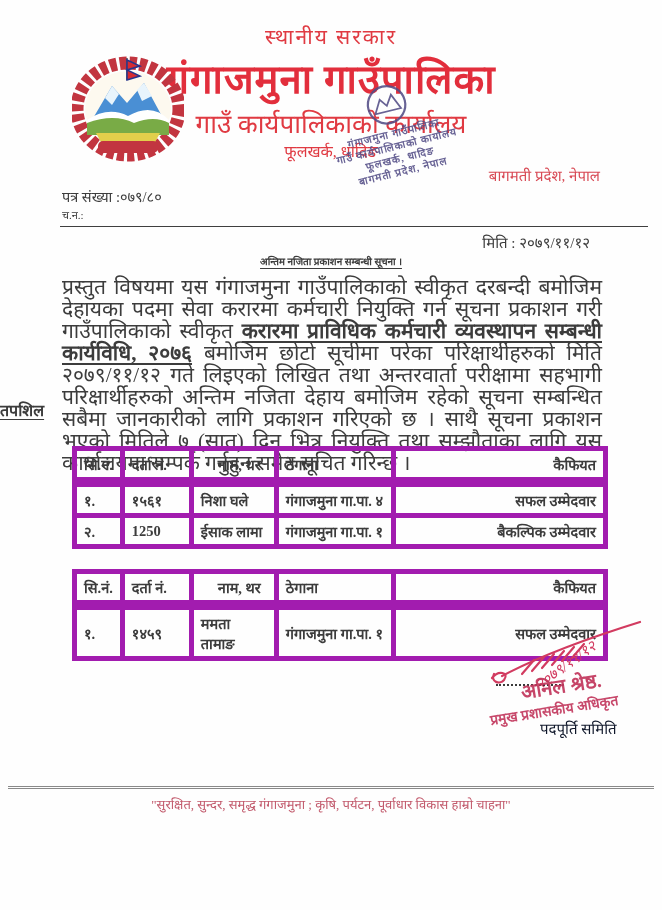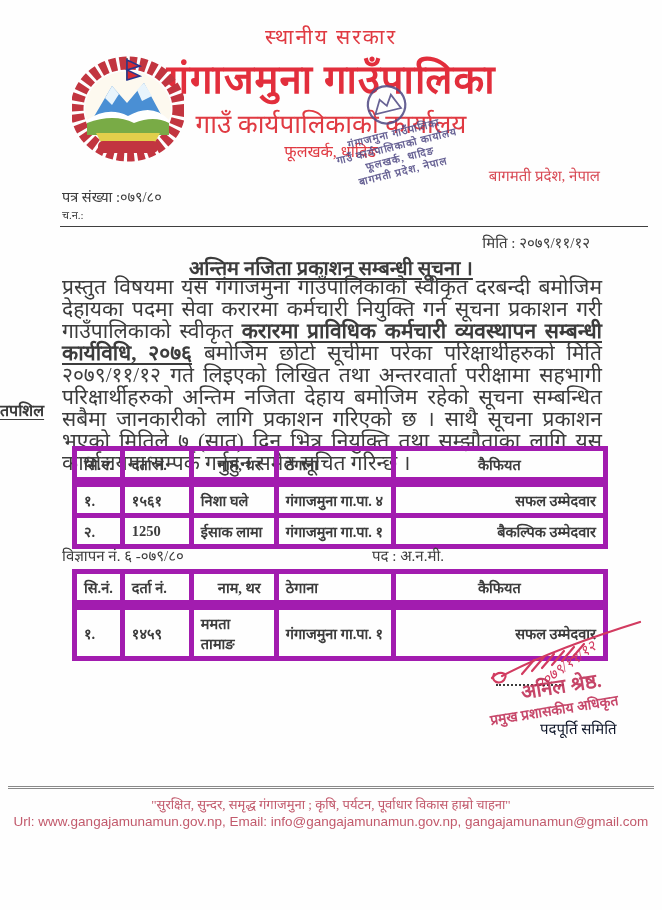--- a/index.html
+++ b/index.html
@@ -23,39 +23,39 @@
     transform:rotate(-14deg);color:#544e87;opacity:.88;pointer-events:none;}
   .office-stamp .stamp-line{font-size:10.5px;font-weight:bold;letter-spacing:1px;line-height:13px;}
   .stamp-emblem{display:block;margin:0 auto 1px auto;}
   
   .meta-letterno{position:absolute;left:62px;top:186px;font-size:14.5px;}
   .meta-chn{position:absolute;left:62px;top:207px;font-size:11px;}
   .meta-rule{position:absolute;left:60px;right:14px;top:226px;border-bottom:1.6px solid #3f3f3f;}
   .meta-date{position:absolute;right:72px;top:232px;font-size:15px;text-align:right;}
   
   .doc-title{position:absolute;top:254px;left:0;width:100%;text-align:center;
-    font-size:20px;font-weight:bold;text-decoration:underline;text-underline-offset:3px;}
+    font-size:10px;font-weight:bold;text-decoration:underline;text-underline-offset:3px;}
   .body-para{position:absolute;left:62px;top:276px;width:540px;margin:0;
     font-size:21px;line-height:22px;text-align:justify;}
   .bold-u{font-weight:bold;text-decoration:underline;text-underline-offset:3px;}
   .tapashil{position:absolute;top:399px;left:0;width:100%;
     font-size:16px;font-weight:bold;text-decoration:underline;text-underline-offset:3px;}
   
   .adv-row{position:absolute;left:62px;width:540px;font-size:15px;}
   .adv-row .post{position:absolute;left:310px;}
   .adv1{top:424px;} .adv2{top:545px;}
   
   table.result-table{position:absolute;left:72px;width:536px;border-collapse:collapse;
     font-size:14.5px;border:1.2px solid #474747;}
   .t1{top:446px;} .t2{top:569px;}
   table.result-table th,table.result-table td{border:5px solid #a21caf;padding:3px 7px;
     font-weight:bold;text-align:left;height:22px;box-sizing:border-box;}
   table.result-table .c0{width:9%;} table.result-table .c1{width:13%;}
   table.result-table .c2{width:16%;padding-left:24px;} table.result-table .c3{width:22%;}
-  table.result-table .c4{width:40%;text-align:center;}
+  table.result-table .c4{width:40%;text-align:right;}
   table.result-table td:last-child{text-align:right;}
   table.result-table tr.spacer td{height:5px;padding:0;border-left:none;border-right:none;}
   
   .sig-block{position:absolute;left:468px;top:618px;width:180px;height:140px;}
   .sig-svg{position:absolute;left:10px;top:0;}
   .sig-dots{position:absolute;left:28px;top:66px;width:68px;border-bottom:2.5px dotted #3a3a3a;}
   .sig-name{position:absolute;left:8px;top:54px;width:170px;text-align:center;color:#c2365c;
     font-size:20px;font-weight:bold;transform:rotate(-9deg);opacity:.92;}
   .sig-title{position:absolute;left:-4px;top:82px;width:180px;text-align:center;color:#c2365c;
     font-size:14px;font-weight:bold;transform:rotate(-9deg);opacity:.9;}
@@ -137,24 +137,20 @@
     <tr>
       <td>२.</td>
       <td>1250</td>
       <td>ईसाक लामा</td>
       <td>गंगाजमुना गा.पा. १</td>
       <td>बैकल्पिक उम्मेदवार</td>
     </tr>
   </tbody>
     </table>
 
-  <div class="adv-row adv2">
-    <span>विज्ञापन नं. ६ -०७९/८०</span>
-    <span class="post">पद : अ.न.मी.</span>
-  </div>
 
   <table class="result-table t2">
     <tbody>
         <tr>
       <th class="c0">सि.नं.</th>
       <th class="c1">दर्ता नं.</th>
       <th class="c2">नाम, थर</th>
       <th class="c3">ठेगाना</th>
       <th class="c4">कैफियत</th>
     </tr>
@@ -181,15 +177,14 @@
       <text x="62" y="72" transform="rotate(-36 62 72)" fill="#d23b60" font-size="15" font-style="italic">२०७९/११/१२</text>
     </svg>
     <div class="sig-dots"></div>
     <div class="sig-name">अनिल श्रेष्ठ.</div>
     <div class="sig-title">प्रमुख प्रशासकीय अधिकृत</div>
     <div class="sig-committee">पदपूर्ति समिति</div>
   </div>
 
   <div class="footer-rule"></div>
   <div class="footer-motto">"सुरक्षित, सुन्दर, समृद्ध गंगाजमुना ; कृषि, पर्यटन, पूर्वाधार विकास हाम्रो चाहना"</div>
-  <div class="footer-contact">Url: www.gangajamunamun.gov.np, Email: info@gangajamunamun.gov.np, gangajamunamun@gmail.com</div>
 
 </div>
 
 </body></html>

